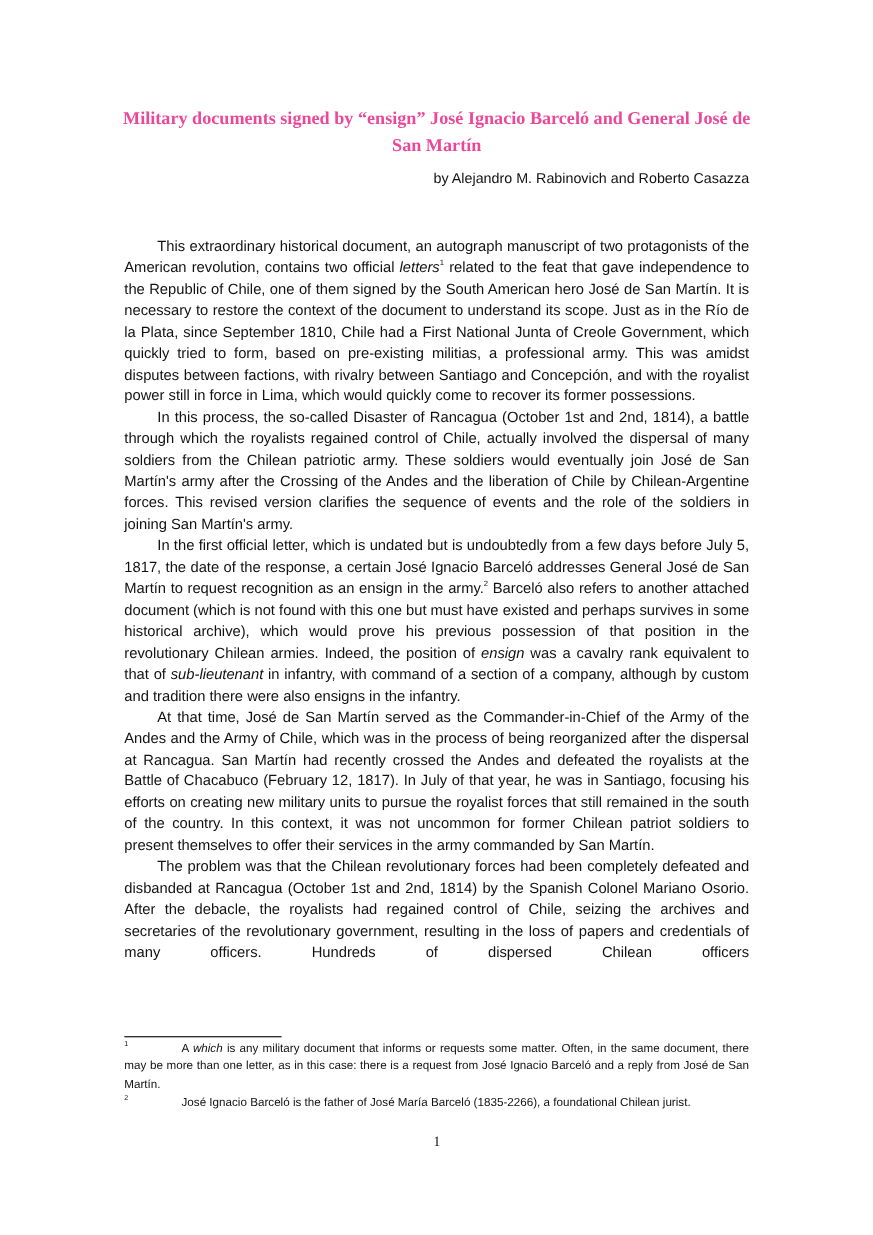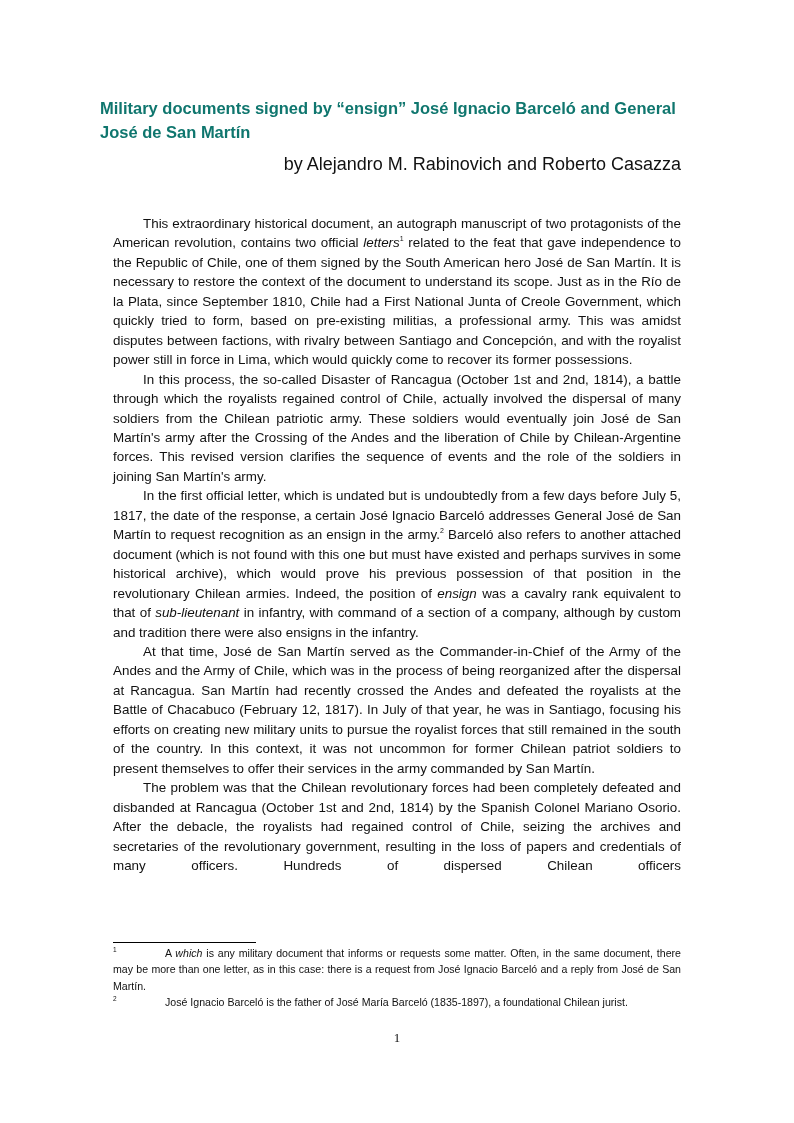--- a/index.html
+++ b/index.html
@@ -1,25 +1,25 @@
 <!DOCTYPE html>
 <html><head>
 <meta charset="utf-8">
 <style>
   html, body { margin: 0; padding: 0; background: #ffffff; }
   body { width: 794px; height: 1123px; position: relative; overflow: hidden; color: #111; }
   .page { position: absolute; left: 0; top: 0; width: 794px; height: 1123px; background: #fff; }
   .title {
     position: absolute; left: 100px; width: 594px; top: 96px;
-    font-family: Liberation Sans, sans-serif; font-weight: bold; font-size: 16.5px;
-    line-height: 24px; text-align: left; color: #0f766e; margin: 0;
+    font-family: Liberation Serif, serif; font-weight: bold; font-size: 16.5px;
+    line-height: 24px; text-align: center; color: #ec4899; margin: 0;
   }
   .byline {
     position: absolute; right: 113px; top: 154px;
-    font-family: "Liberation Sans", sans-serif; font-size: 18px; color: #111;
+    font-family: "Liberation Sans", sans-serif; font-size: 13px; color: #111;
   }
   .body {
     position: absolute; left: 113px; width: 568px; top: 214px;
     font-family: "Liberation Sans", sans-serif; font-size: 13.4px; line-height: 19.45px;
     text-align: justify; color: #111;
   }
   .body p { margin: 0; text-indent: 30px; }
   sup { font-size: 7px; line-height: 0; vertical-align: 6px; }
   .fn-rule {
     position: absolute; left: 113px; top: 942px; width: 143px; height: 0;
@@ -49,17 +49,17 @@
     <p>In this process, the so-called Disaster of Rancagua (October 1st and 2nd, 1814), a battle through which the royalists regained control of Chile, actually involved the dispersal of many soldiers from the Chilean patriotic army. These soldiers would eventually join José de San Martín's army after the Crossing of the Andes and the liberation of Chile by Chilean-Argentine forces. This revised version clarifies the sequence of events and the role of the soldiers in joining San Martín's army.</p>
     <p><span>In the first official letter, which is undated but is undoubtedly from a few days before July 5, 1817, the date of the response, a certain José Ignacio Barceló addresses General José de San Martín to request recognition as an ensign in the army.</span><sup>2</sup><span> Barceló also refers to another attached document (which is not found with this one but must have existed and perhaps survives in some historical archive), which would prove his previous possession of that position in the revolutionary Chilean armies. Indeed, the position of </span><em>ensign</em><span> was a cavalry rank equivalent to that of </span><em>sub-lieutenant</em><span> in infantry, with command of a section of a company, although by custom and tradition there were also ensigns in the infantry.</span></p>
     <p>At that time, José de San Martín served as the Commander-in-Chief of the Army of the Andes and the Army of Chile, which was in the process of being reorganized after the dispersal at Rancagua. San Martín had recently crossed the Andes and defeated the royalists at the Battle of Chacabuco (February 12, 1817). In July of that year, he was in Santiago, focusing his efforts on creating new military units to pursue the royalist forces that still remained in the south of the country. In this context, it was not uncommon for former Chilean patriot soldiers to present themselves to offer their services in the army commanded by San Martín.</p>
     <p style="text-align-last: justify;">The problem was that the Chilean revolutionary forces had been completely defeated and disbanded at Rancagua (October 1st and 2nd, 1814) by the Spanish Colonel Mariano Osorio. After the debacle, the royalists had regained control of Chile, seizing the archives and secretaries of the revolutionary government, resulting in the loss of papers and credentials of many officers. Hundreds of dispersed Chilean officers</p>
   </div>
 
   <div class="fn-rule"></div>
 
   <div class="footnotes">
     <p class="fn"><span class="mark">1</span><span>A </span><em>which</em><span> is any military document that informs or requests some matter. Often, in the same document, there may be more than one letter, as in this case: there is a request from José Ignacio Barceló and a reply from José de San Martín.</span></p>
-    <p class="fn" style="text-align:left;"><span class="mark">2</span><span>José Ignacio Barceló is the father of José María Barceló (1835-1897), a foundational Chilean jurist.</span></p>
+    <p class="fn" style="text-align:left;"><span class="mark">2</span><span>José Ignacio Barceló is the father of José María Barceló (1835-2266), a foundational Chilean jurist.</span></p>
   </div>
 
   <div class="page-num">1</div>
 </div>
 
 </body></html>

